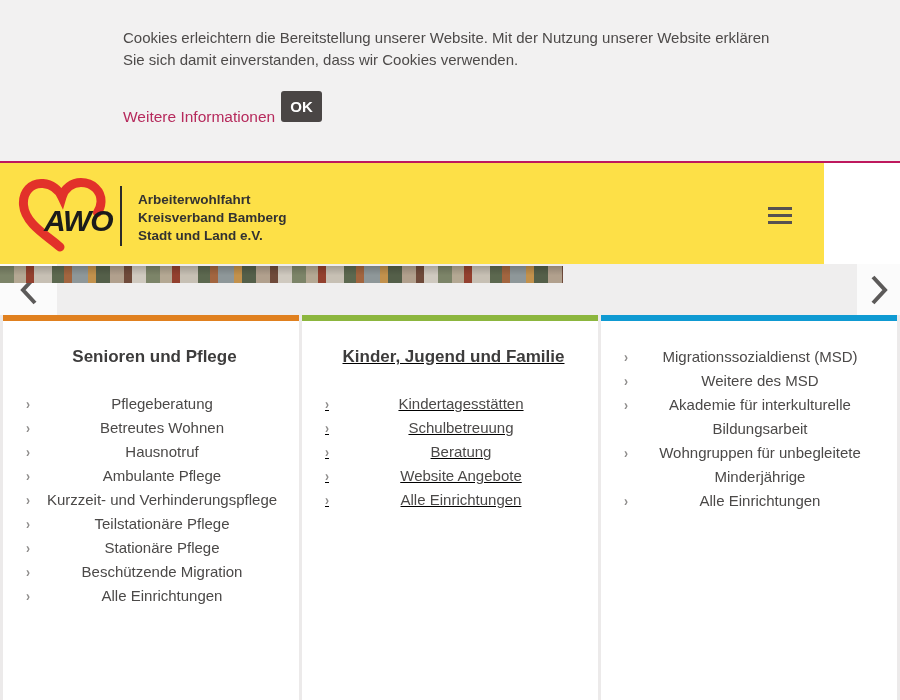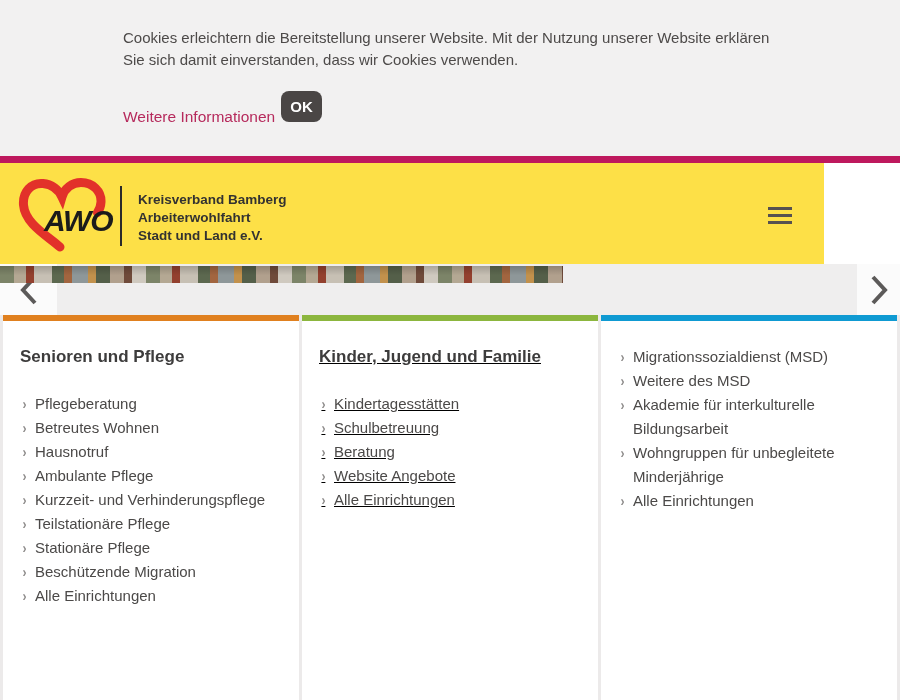--- a/index.html
+++ b/index.html
@@ -3,33 +3,33 @@
 <meta charset="utf-8">
 <style>
   html,body{margin:0;padding:0;background:#ffffff;}
   .page{
     position:relative;width:900px;height:700px;overflow:hidden;
     font-family:"Liberation Sans", sans-serif;background:#ffffff;
   }
   
   .cookie-banner{
     position:absolute;top:0;left:0;width:900px;height:163px;
-    background:#f2f1f1;border-bottom:7px solid #be185d;box-sizing:border-box;
+    background:#f2f1f1;border-bottom:2px solid #be185d;box-sizing:border-box;
   }
   .cookie-text{
     position:absolute;left:123px;top:27px;width:700px;
     font-size:15px;line-height:22px;color:#4d4a49;
   }
   .cookie-link{
     position:absolute;left:123px;top:108px;
     font-size:15.5px;color:#b62a5c;text-decoration:none;cursor:pointer;
   }
   .ok-btn{
     position:absolute;left:281px;top:91px;width:41px;height:31px;
-    background:#4a4645;color:#ffffff;border:none;border-radius:8px;
+    background:#4a4645;color:#ffffff;border:none;border-radius:3px;
     font-family:"Liberation Sans", sans-serif;font-size:15px;font-weight:bold;cursor:pointer;
   }
   
   .site-header{
     position:absolute;top:163px;left:0;width:824px;height:101px;background:#fde047;
   }
   .logo{position:absolute;left:18px;top:15px;width:270px;height:76px;cursor:pointer;}
   .logo-heart{position:absolute;left:0;top:0;}
   .logo-divider{position:absolute;left:102px;top:8px;width:2px;height:60px;background:#2a2a2a;}
   .logo-lines{position:absolute;left:120px;top:13px;}
@@ -55,21 +55,21 @@
   .carousel-btn{
     position:absolute;top:0;height:51px;border:none;padding:0;margin:0;
     background:#fbfbfb;cursor:pointer;z-index:1;
     display:flex;align-items:center;justify-content:center;
   }
   .carousel-btn svg{position:relative;z-index:3;}
   .carousel-btn.prev{left:0;width:57px;}
   .carousel-btn.next{right:0;width:43px;}
   
   .columns-section{
-    position:absolute;top:315px;left:0;width:900px;height:385px;background:#eceaea;
+    position:absolute;top:315px;left:0;width:900px;height:385px;background:#eceaea;text-align:center;
   }
   .col{
     position:absolute;top:0;width:296px;height:385px;background:#ffffff;
     box-sizing:border-box;
   }
   .col-0{left:3px;} .col-1{left:302px;text-decoration:underline;} .col-2{left:601px;}
   .accent-bar{height:6px;width:100%;}
   .col-title{
     margin:25px 0 0 0;padding:0 10px 0 17px;
     font-size:17px;line-height:22px;font-weight:bold;color:#3d3c3c;cursor:pointer;
@@ -100,22 +100,22 @@
   </section>
 
   <header class="site-header">
     <div class="logo">
       <svg class="logo-heart" width="100" height="74" viewBox="0 0 100 74" aria-hidden="true">
         <path d="M42 69 C30 58 7 46 5.5 27 C4.5 13.5 13.5 4.5 25 5.5 C33.5 6.3 40.5 11.5 44 19 C46.5 10.5 54 4.5 63 4.5 C74.5 4.5 83.5 13 83 24 C82.8 28 81.5 31.5 79.5 34.5" stroke="#e2312a" stroke-width="9" fill="none" stroke-linecap="round"></path>
         <text x="26" y="53" font-style="italic" font-weight="bold" font-size="30" letter-spacing="-1" fill="#1b1b1b">AWO</text>
       </svg>
       <div class="logo-divider"></div>
       <div class="logo-lines">
+        <div class="logo-line">Arbeiterwohlfahrt</div>
         <div class="logo-line">Kreisverband Bamberg</div>
-        <div class="logo-line">Arbeiterwohlfahrt</div>
         <div class="logo-line">Stadt und Land e.V.</div>
       </div>
     </div>
     <button class="hamburger" aria-label="Menu">
       <div class="bar"></div>
       <div class="bar"></div>
       <div class="bar"></div>
     </button>
   </header>
 

